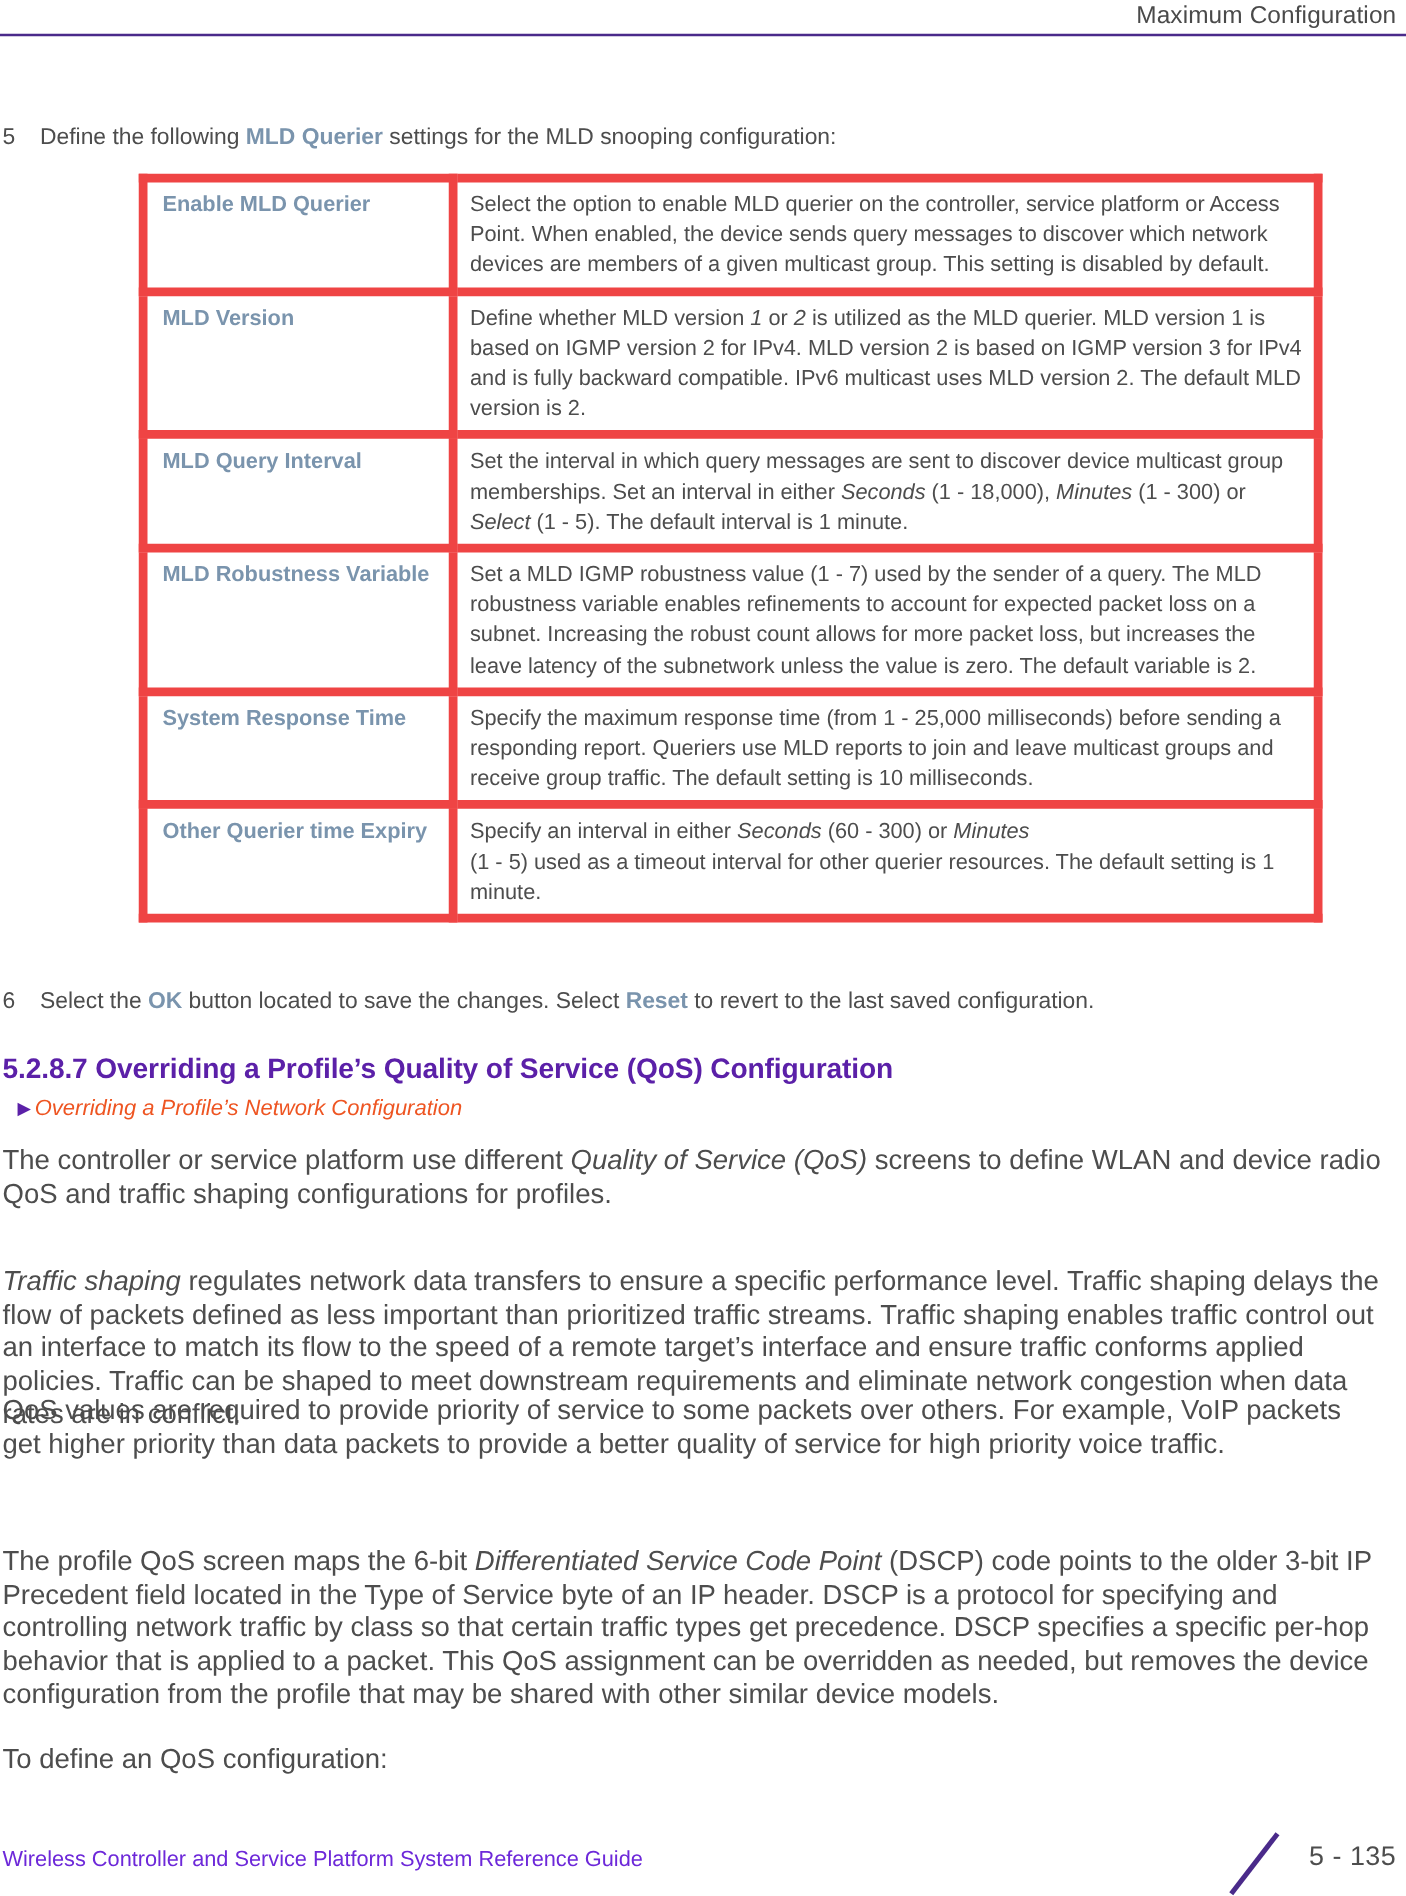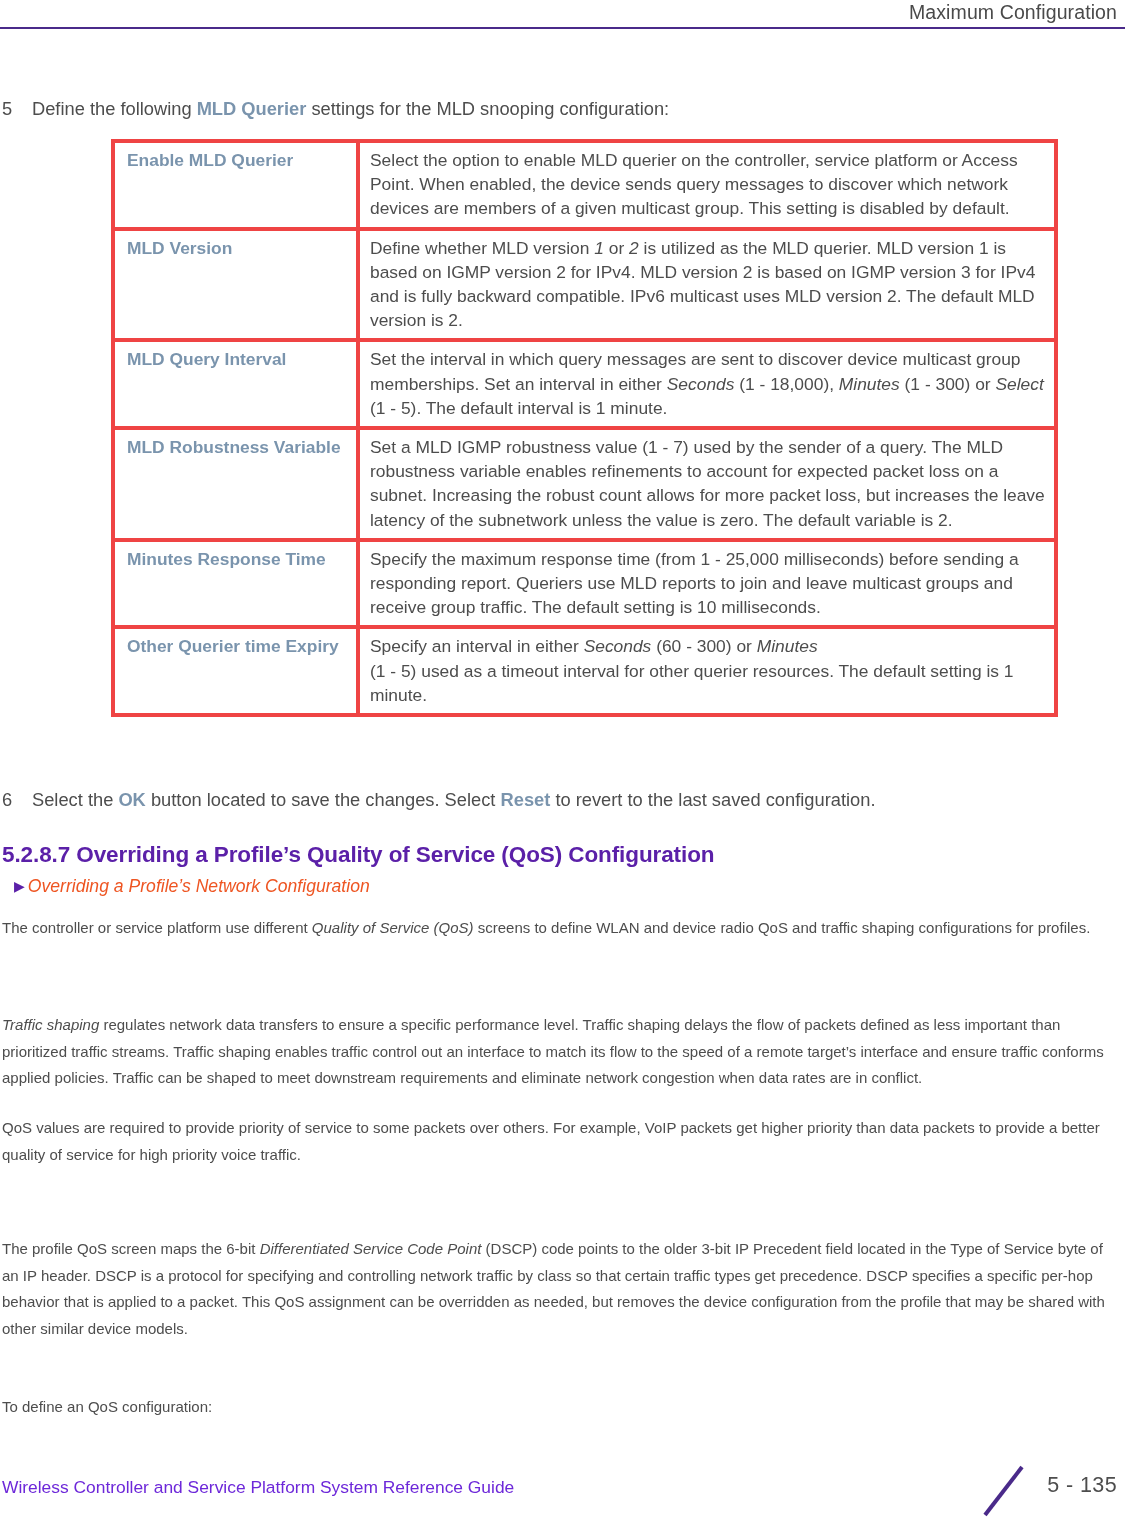--- a/index.html
+++ b/index.html
@@ -76,21 +76,21 @@
   
   .param-table {
     position: absolute;
     left: 111px;
     top: 139px;
     width: 947px;
     border-collapse: collapse;
     table-layout: fixed;
   }
   .param-table td {
-    border: 4px solid #ef4444;
+    border: 7px solid #ef4444;
     vertical-align: top;
     padding: 5px 9px 6px 9px;
     font-size: 17.4px;
     line-height: 24.2px;
     color: #4d4d4d;
   }
   .param-table td.label {
     width: 225px;
     color: #7a94ad;
     font-weight: bold;
@@ -132,21 +132,21 @@
     font-size: 14px;
     margin-right: 3px;
     transform: translateY(-1px);
   }
 
   
   .para {
     position: absolute;
     left: 2px;
     width: 1104px;
-    font-size: 15px;
+    font-size: 22px;
     line-height: 26.6px;
     color: #4d4d4d;
     text-align: left;
   }
   .para i { font-style: italic; }
   .p1 { top: 915px; }
   .p2 { top: 1012px; }
   .p3 { top: 1115px; }
   .p4 { top: 1236px; }
   .p5 { top: 1394px; }
@@ -205,21 +205,21 @@
         </tr>
         <tr>
           <td class="label">MLD Query Interval</td>
           <td class="desc"><span>Set the interval in which query messages are sent to discover device multicast group memberships. Set an interval in either </span><i>Seconds</i><span> (1 - 18,000), </span><i>Minutes</i><span> (1 - 300) or </span><i>Select</i><span> (1 - 5). The default interval is 1 minute.</span></td>
         </tr>
         <tr>
           <td class="label">MLD Robustness Variable</td>
           <td class="desc">Set a MLD IGMP robustness value (1 - 7) used by the sender of a query. The MLD robustness variable enables refinements to account for expected packet loss on a subnet. Increasing the robust count allows for more packet loss, but increases the leave latency of the subnetwork unless the value is zero. The default variable is 2.</td>
         </tr>
         <tr>
-          <td class="label">Minutes Response Time</td>
+          <td class="label">System Response Time</td>
           <td class="desc">Specify the maximum response time (from 1 - 25,000 milliseconds) before sending a responding report. Queriers use MLD reports to join and leave multicast groups and receive group traffic. The default setting is 10 milliseconds.</td>
         </tr>
         <tr>
           <td class="label">Other Querier time Expiry</td>
           <td class="desc"><span>Specify an interval in either </span><i>Seconds</i><span> (60 - 300) or </span><i>Minutes</i><span></span><br><span>(1 - 5) used as a timeout interval for other querier resources. The default setting is 1 minute.</span></td>
         </tr>
       </tbody>
   </table>
 
   <div class="step step-6">

